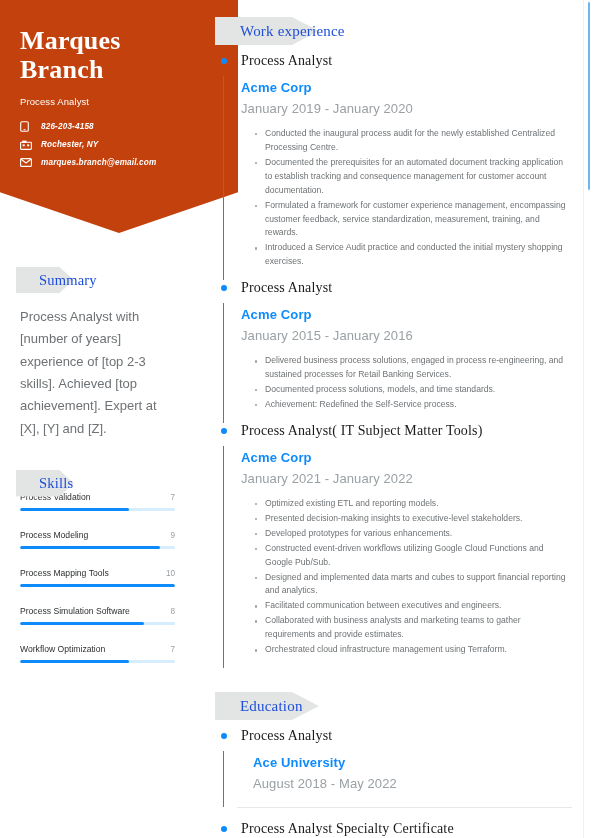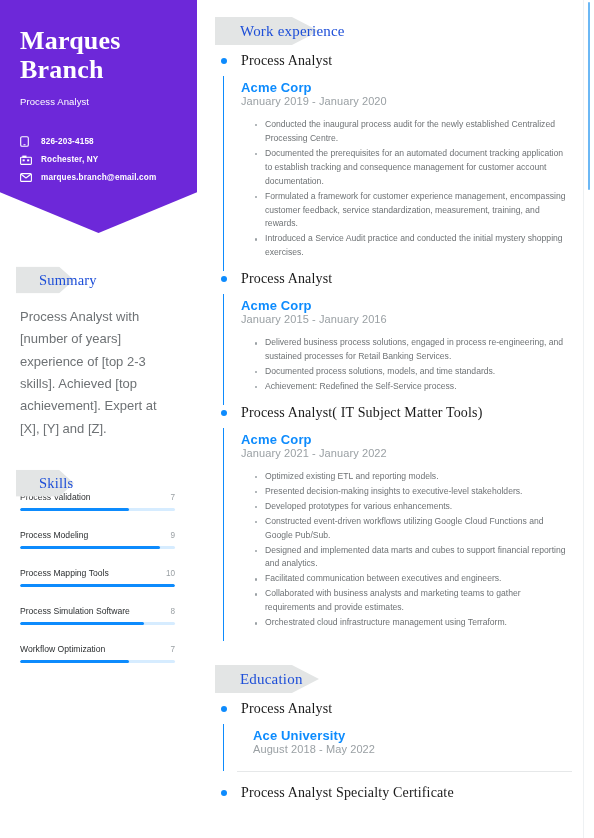--- a/index.html
+++ b/index.html
@@ -28,23 +28,23 @@
   .sidebar {
     width: 197px;
     flex: 0 0 197px;
     position: relative;
     background: #ffffff;
     box-sizing: border-box;
   }
 
   .banner {
     position: relative;
-    width: 197px;
+    width: 238px;
     height: 233px;
-    background: #6d28d9;
+    background: #c2410c;
     -webkit-clip-path: polygon(0 0, 100% 0, 100% 82.5%, 50% 100%, 0 82.5%);
     clip-path: polygon(0 0, 100% 0, 100% 82.5%, 50% 100%, 0 82.5%);
     box-sizing: border-box;
     padding: 26px 20px 0 20px;
   }
 
   .name {
     font-family: "Liberation Serif", serif;
     color: #ffffff;
     font-weight: bold;
@@ -56,21 +56,22 @@
   .name .line { display: block; }
 
   .job-title-top {
     color: #ffffff;
     font-size: 9.5px;
     margin-top: 11px;
     letter-spacing: 0.1px;
   }
 
   .contacts {
-    margin-top: 29px;
+    margin-top: 14px;
+    font-style: italic;
   }
   .contact-row {
     display: flex;
     align-items: center;
     margin-bottom: 8px;
     color: #ffffff;
     font-size: 8.2px;
     font-weight: bold;
     letter-spacing: 0.15px;
   }
@@ -204,22 +205,22 @@
     padding-bottom: 10px;
   }
   .entry-org {
     color: #0d8bfd;
     font-weight: bold;
     font-size: 13px;
     letter-spacing: 0.15px;
   }
   .entry-dates {
     color: #9aa0a4;
-    font-size: 11px;
-    margin-top: 0;
+    font-size: 13px;
+    margin-top: 6px;
     letter-spacing: 0.1px;
   }
   .entry-points {
     margin: 11px 0 0 0;
     padding: 0 0 0 14px;
     list-style: none;
   }
   .entry-points li {
     position: relative;
     font-size: 8.6px;

